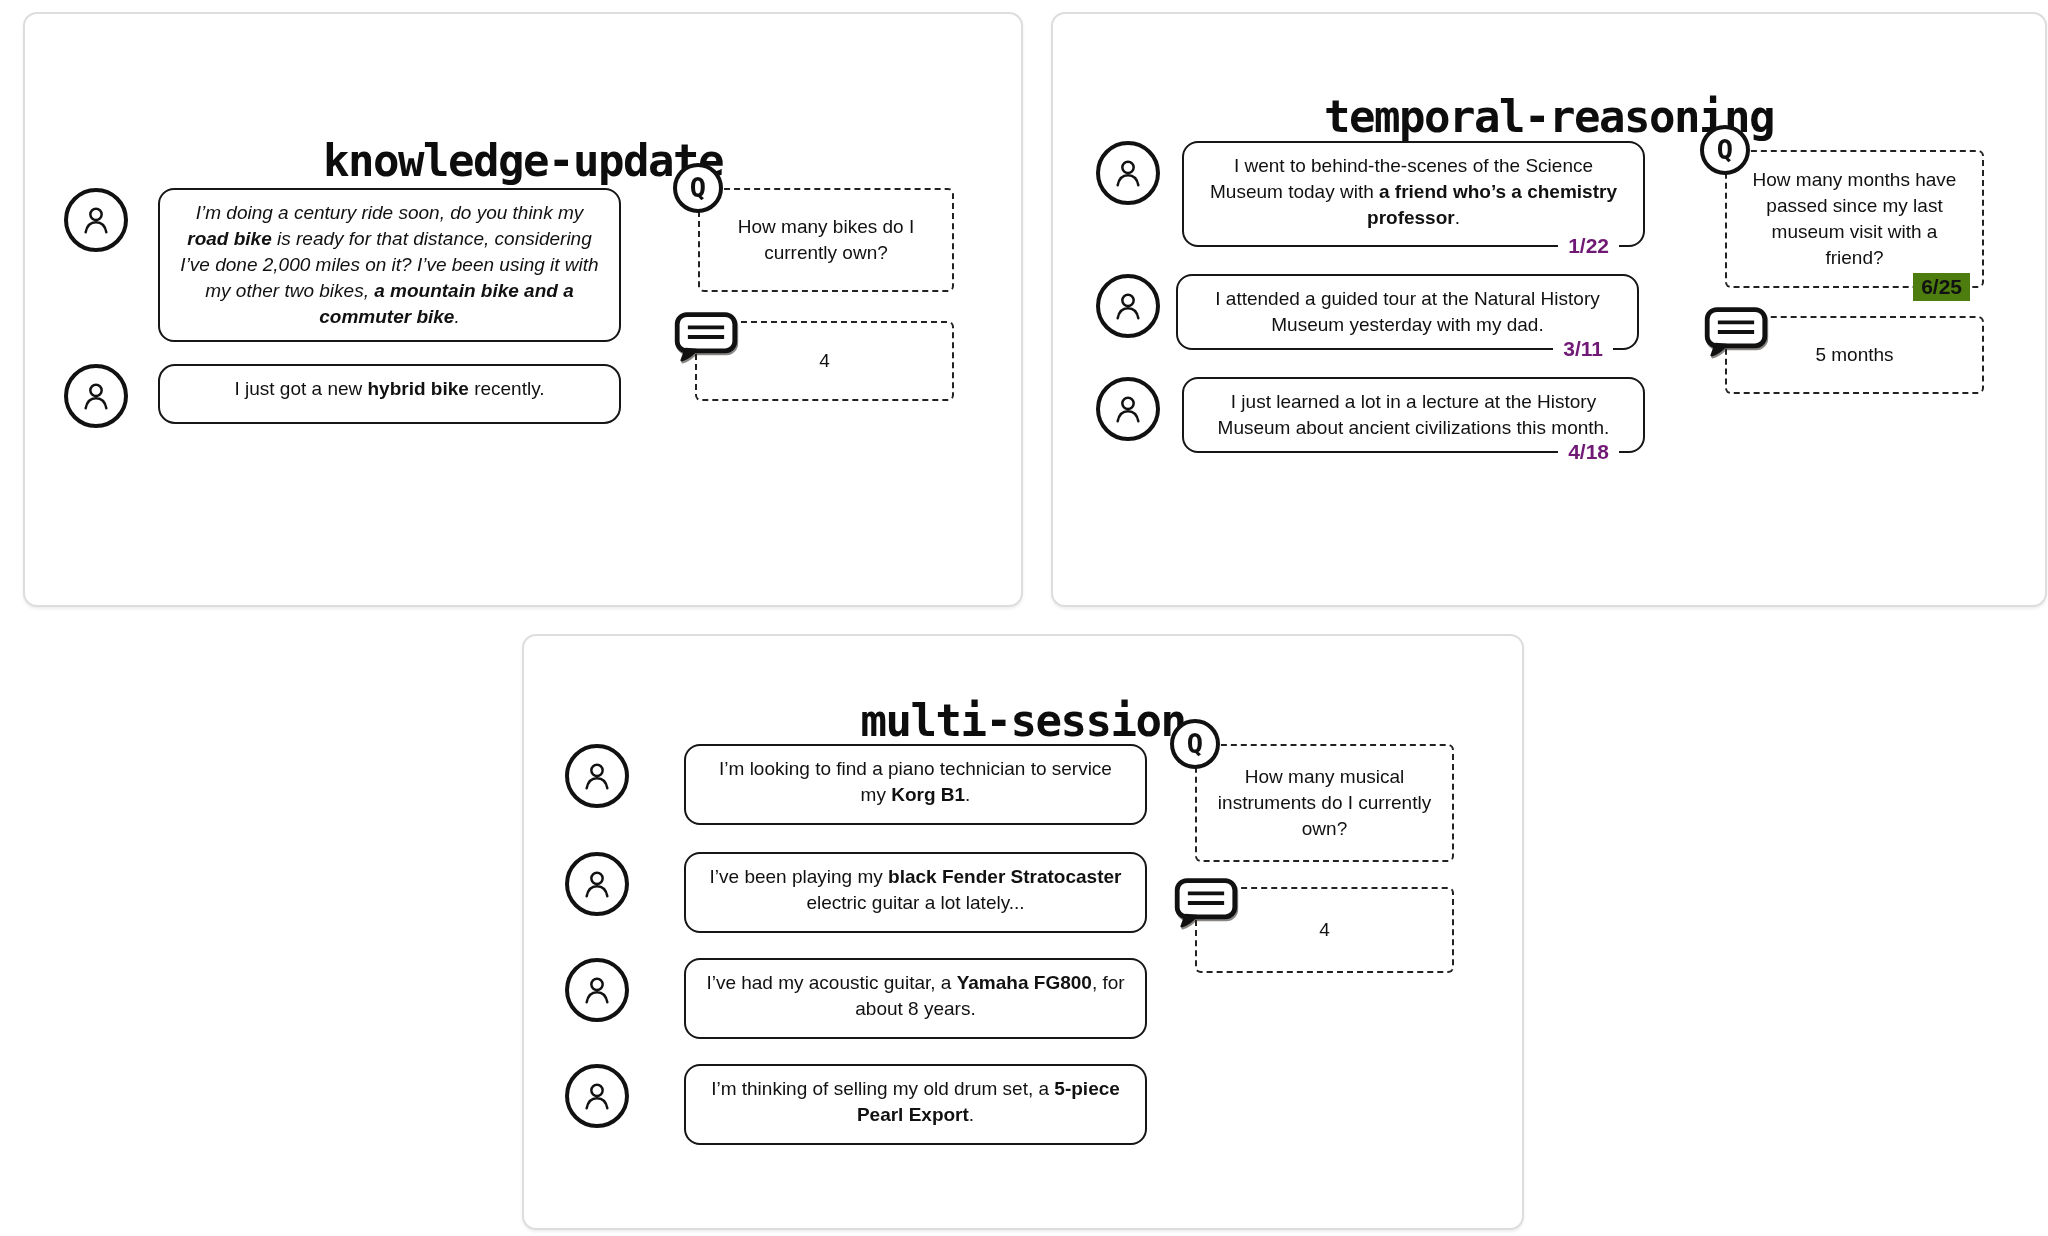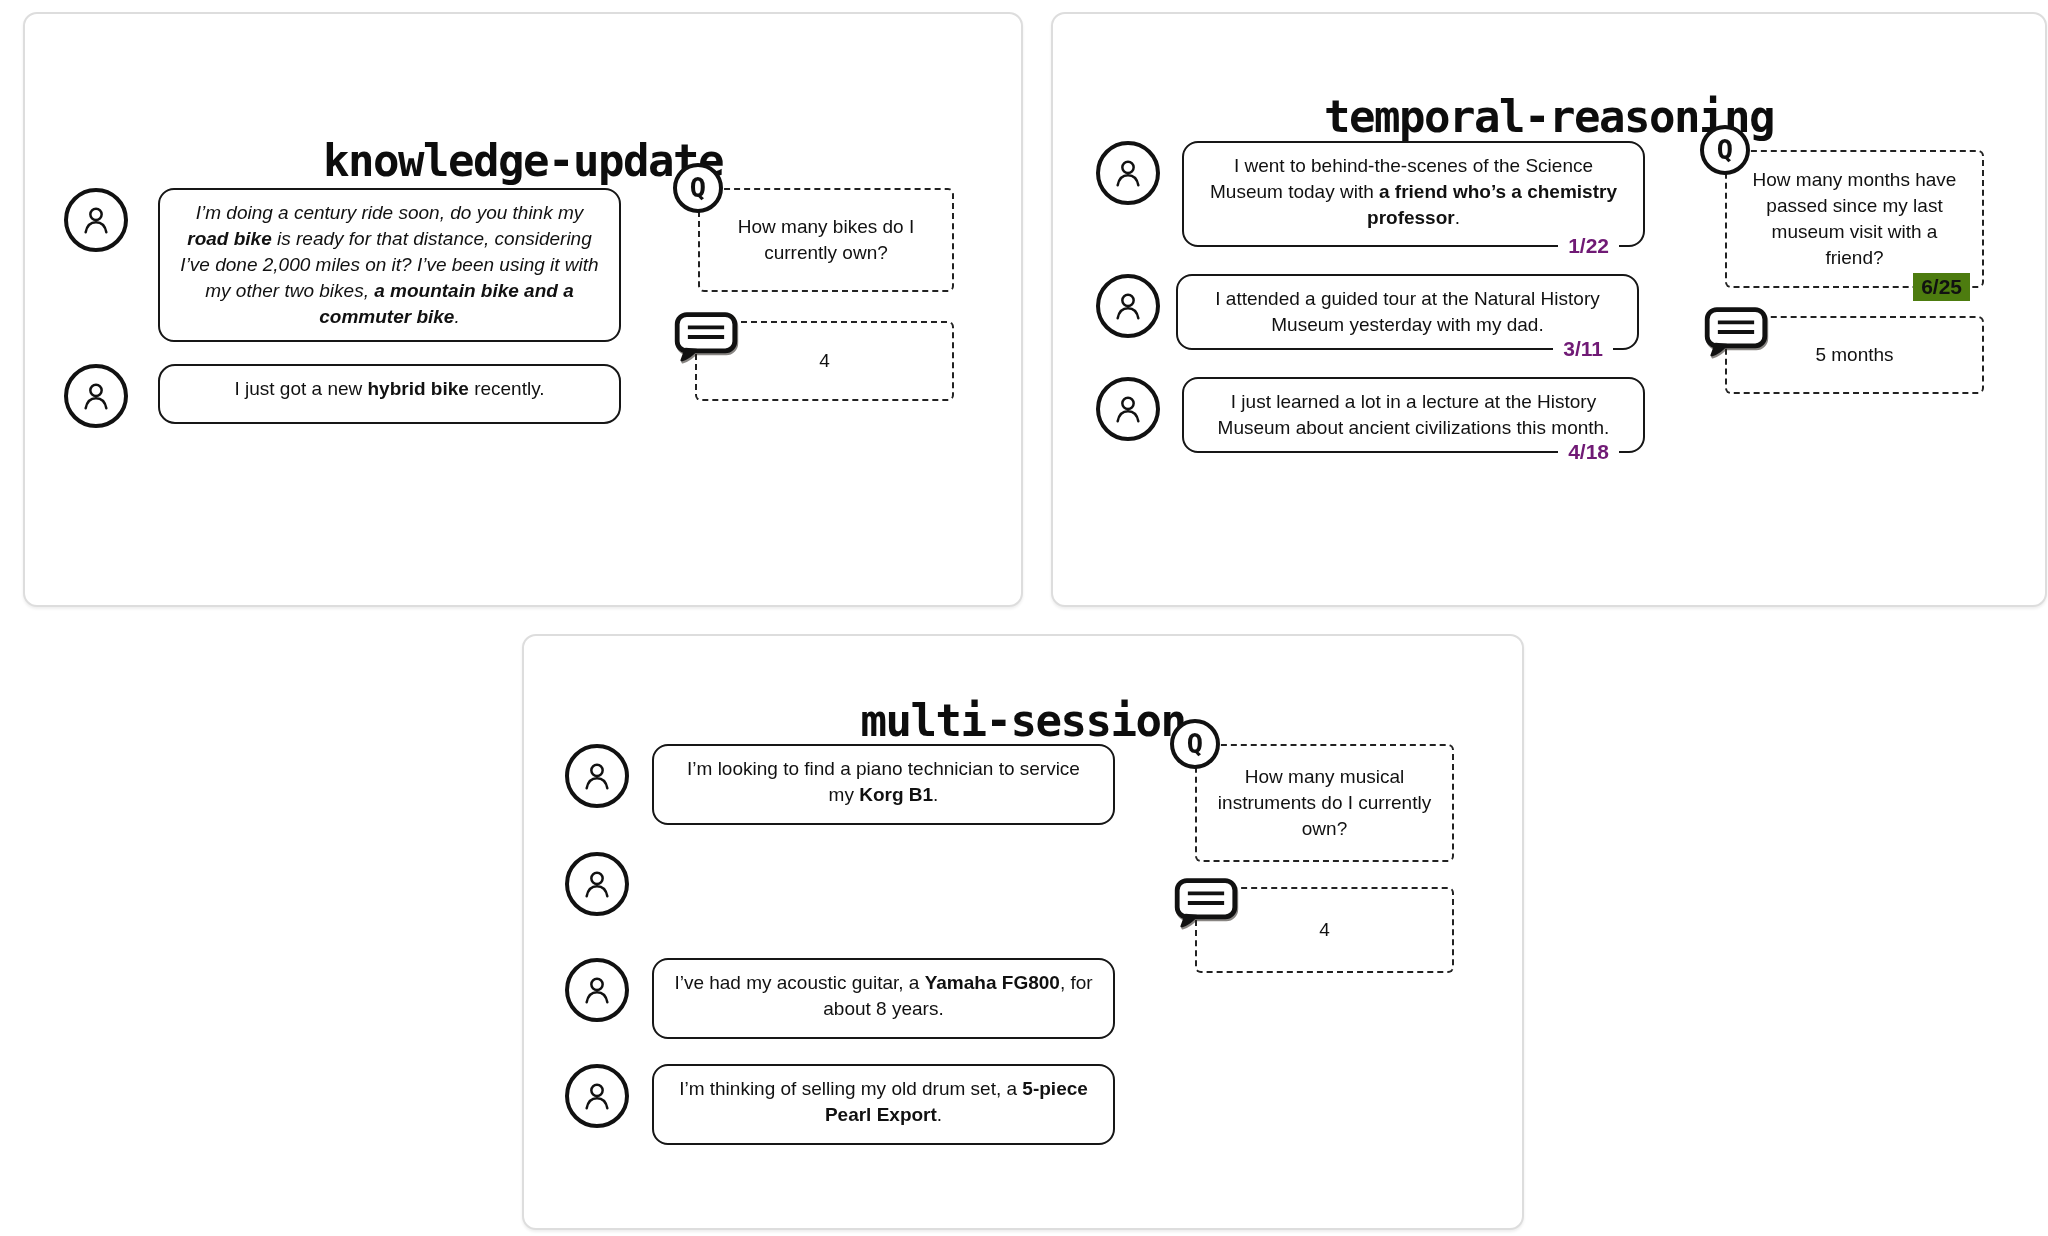--- a/index.html
+++ b/index.html
@@ -37,21 +37,21 @@
 
   .bubble{position:relative;width:463px;box-sizing:border-box;background:#fff;
           border:2.5px solid #161616;border-radius:16px;padding:10px 20px;
           display:flex;justify-content:center;text-align:center;
           font-size:19px;line-height:26px;}
   .bubble b{font-weight:700;}
   #p1 .row:nth-child(1) .bubble{min-height:152px;}
   #p1 .row:nth-child(2) .bubble{min-height:60px;border-radius:17px;}
   #p2 .bubble{min-height:74px;}
   #p2 .row:nth-child(1) .bubble{min-height:106px;}
-  #p3 .bubble{min-height:81px;}
+  #p3 .bubble{min-height:81px;margin-left:32px;}
 
   .date-label{position:absolute;right:24px;bottom:-15px;background:#fff;padding:0 10px;
               font-weight:700;font-size:21px;line-height:28px;color:#701a75;}
 
   
   .qa-q,.qa-a{position:absolute;box-sizing:border-box;border:2.5px dashed #222;border-radius:6px;
               background:#fff;display:flex;align-items:center;justify-content:center;
               text-align:center;font-size:19px;line-height:26px;padding:8px 14px;}
   #p1 .qa-q{left:673px;top:174px;width:256px;height:104px;}
   #p1 .qa-a{left:670px;top:307px;width:259px;height:80px;}
@@ -205,20 +205,24 @@
 
     </div>
   </div>
 
   <div class="row">
     <span class="avatar">
       <svg viewBox="0 0 24 24">
               <use href="#user-glyph"></use>
             </svg>
     </span>
+    <div class="bubble">
+      <span class="msg-text"><span>I’ve been playing my </span><b>black Fender Stratocaster</b><span> electric guitar a lot lately...</span></span>
+
+    </div>
   </div>
 
   <div class="row">
     <span class="avatar">
       <svg viewBox="0 0 24 24">
               <use href="#user-glyph"></use>
             </svg>
     </span>
     <div class="bubble">
       <span class="msg-text"><span>I’ve had my acoustic guitar, a </span><b>Yamaha FG800</b><span>, for about 8 years.</span></span>

